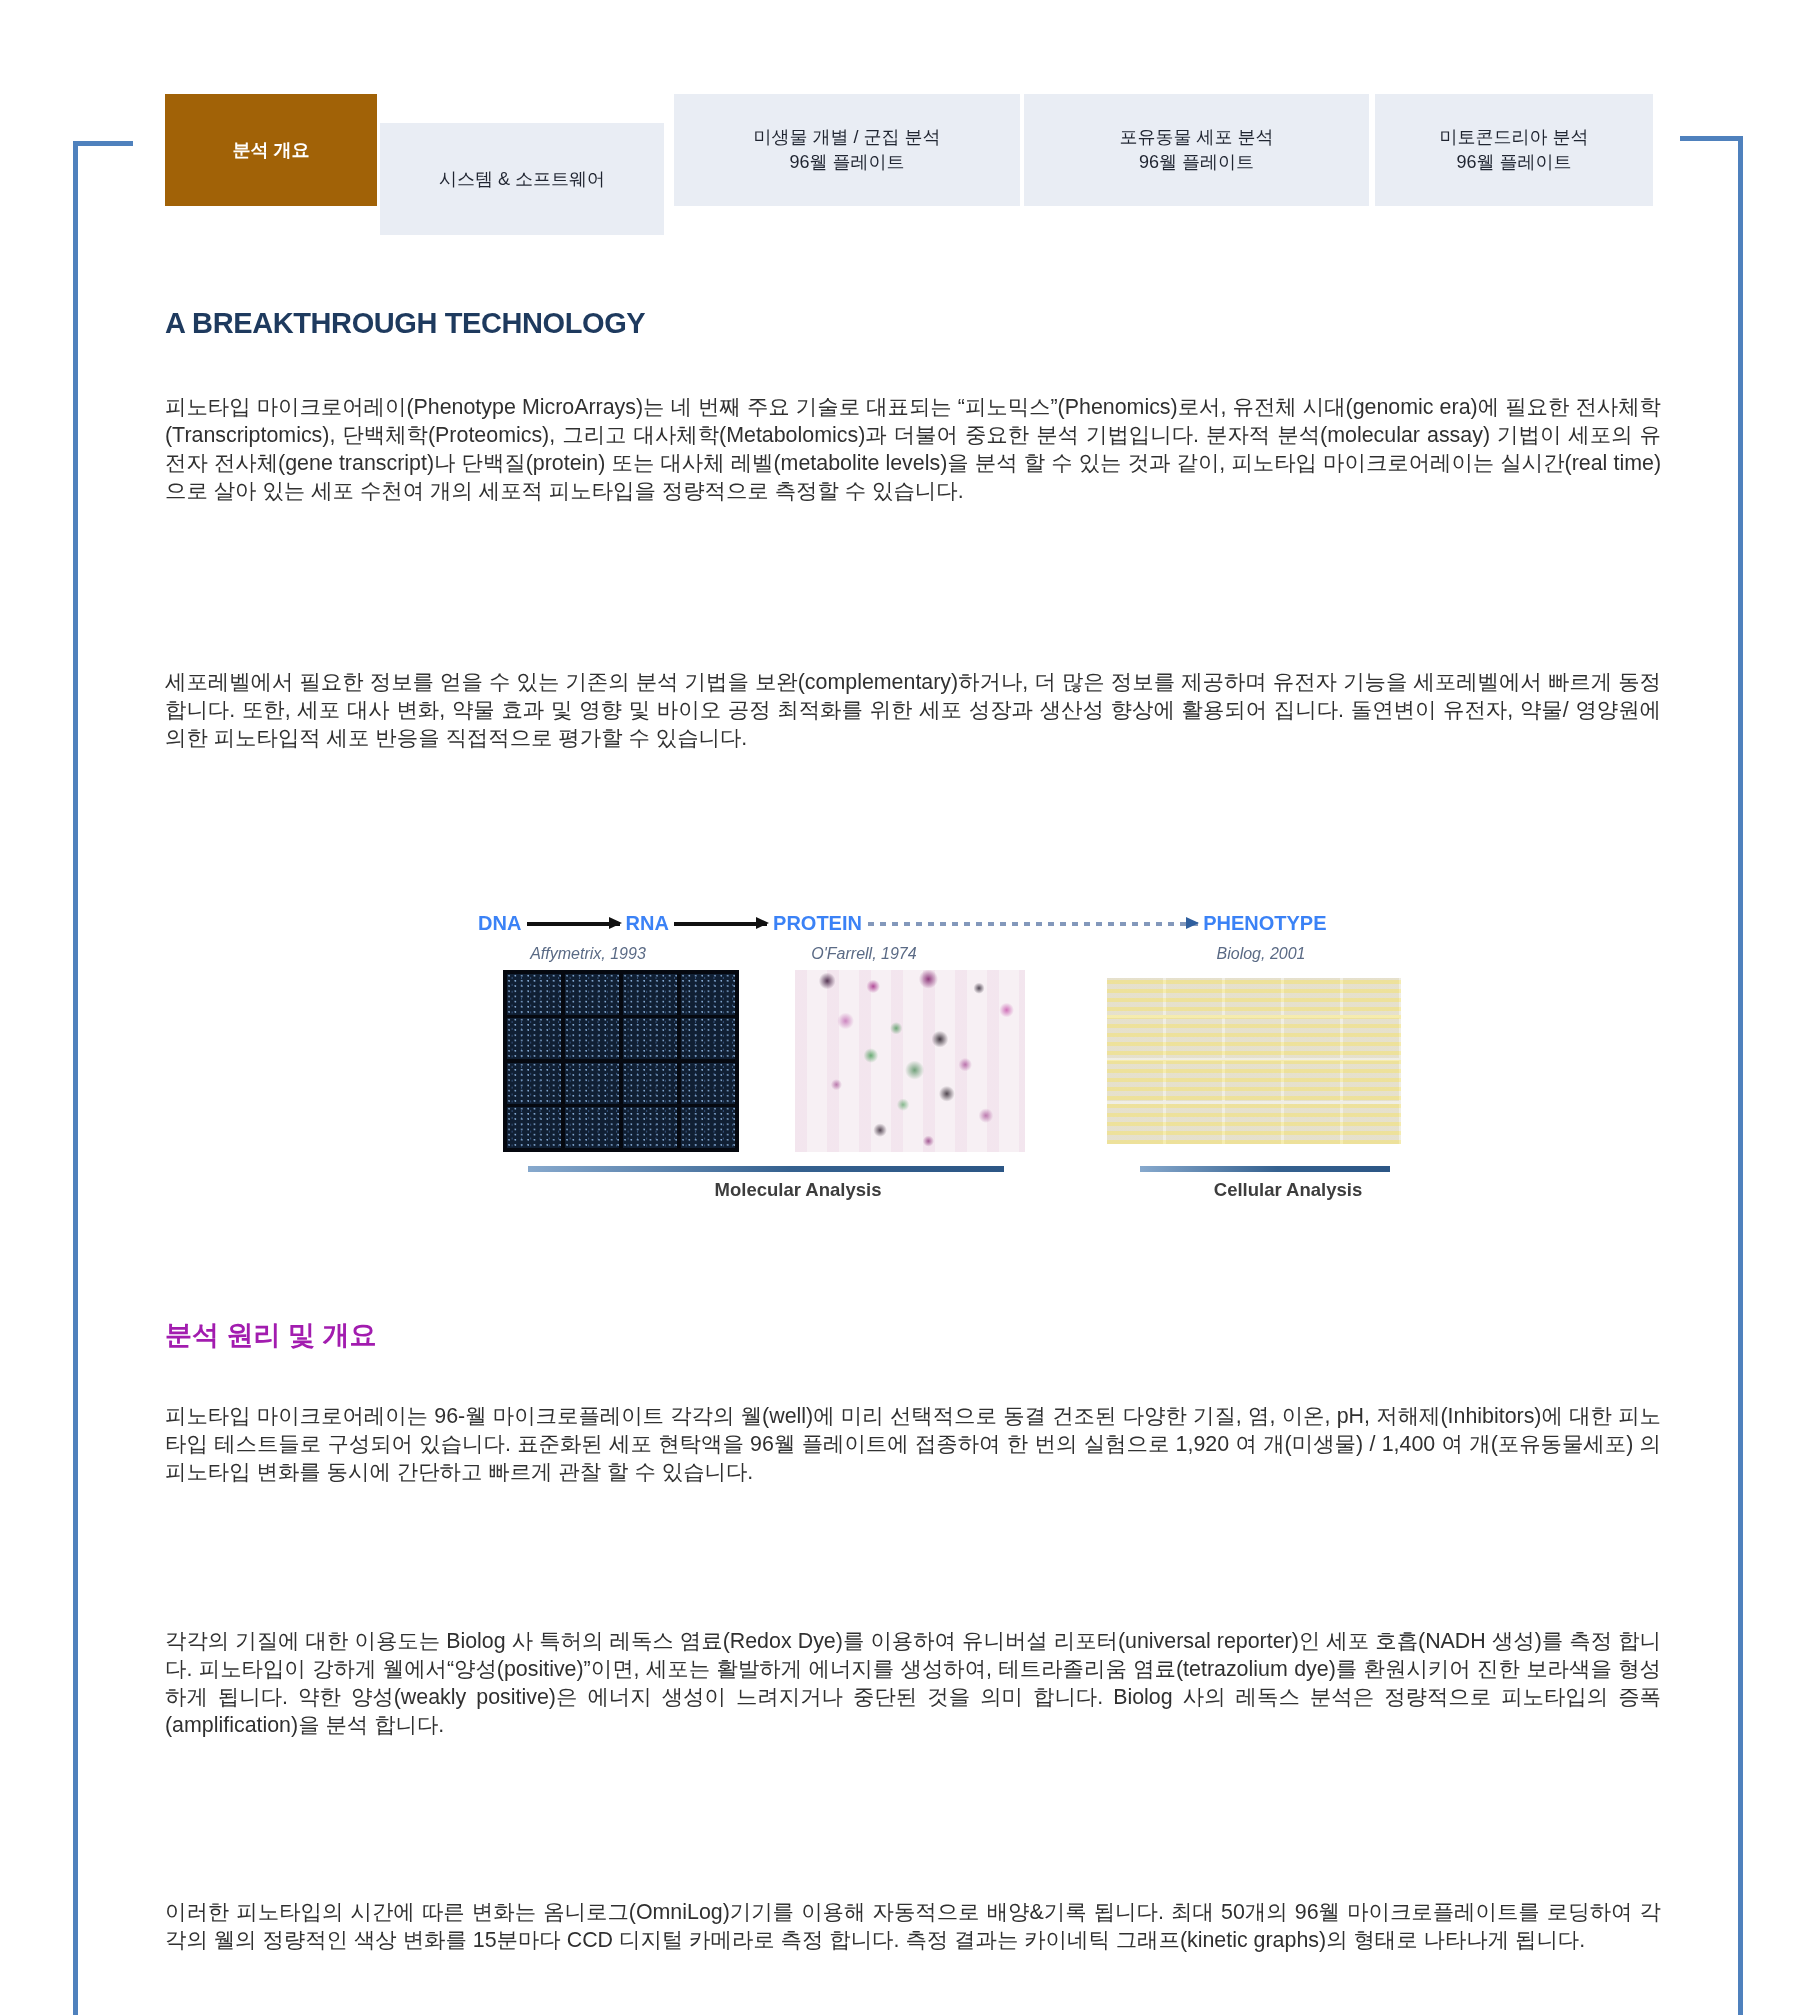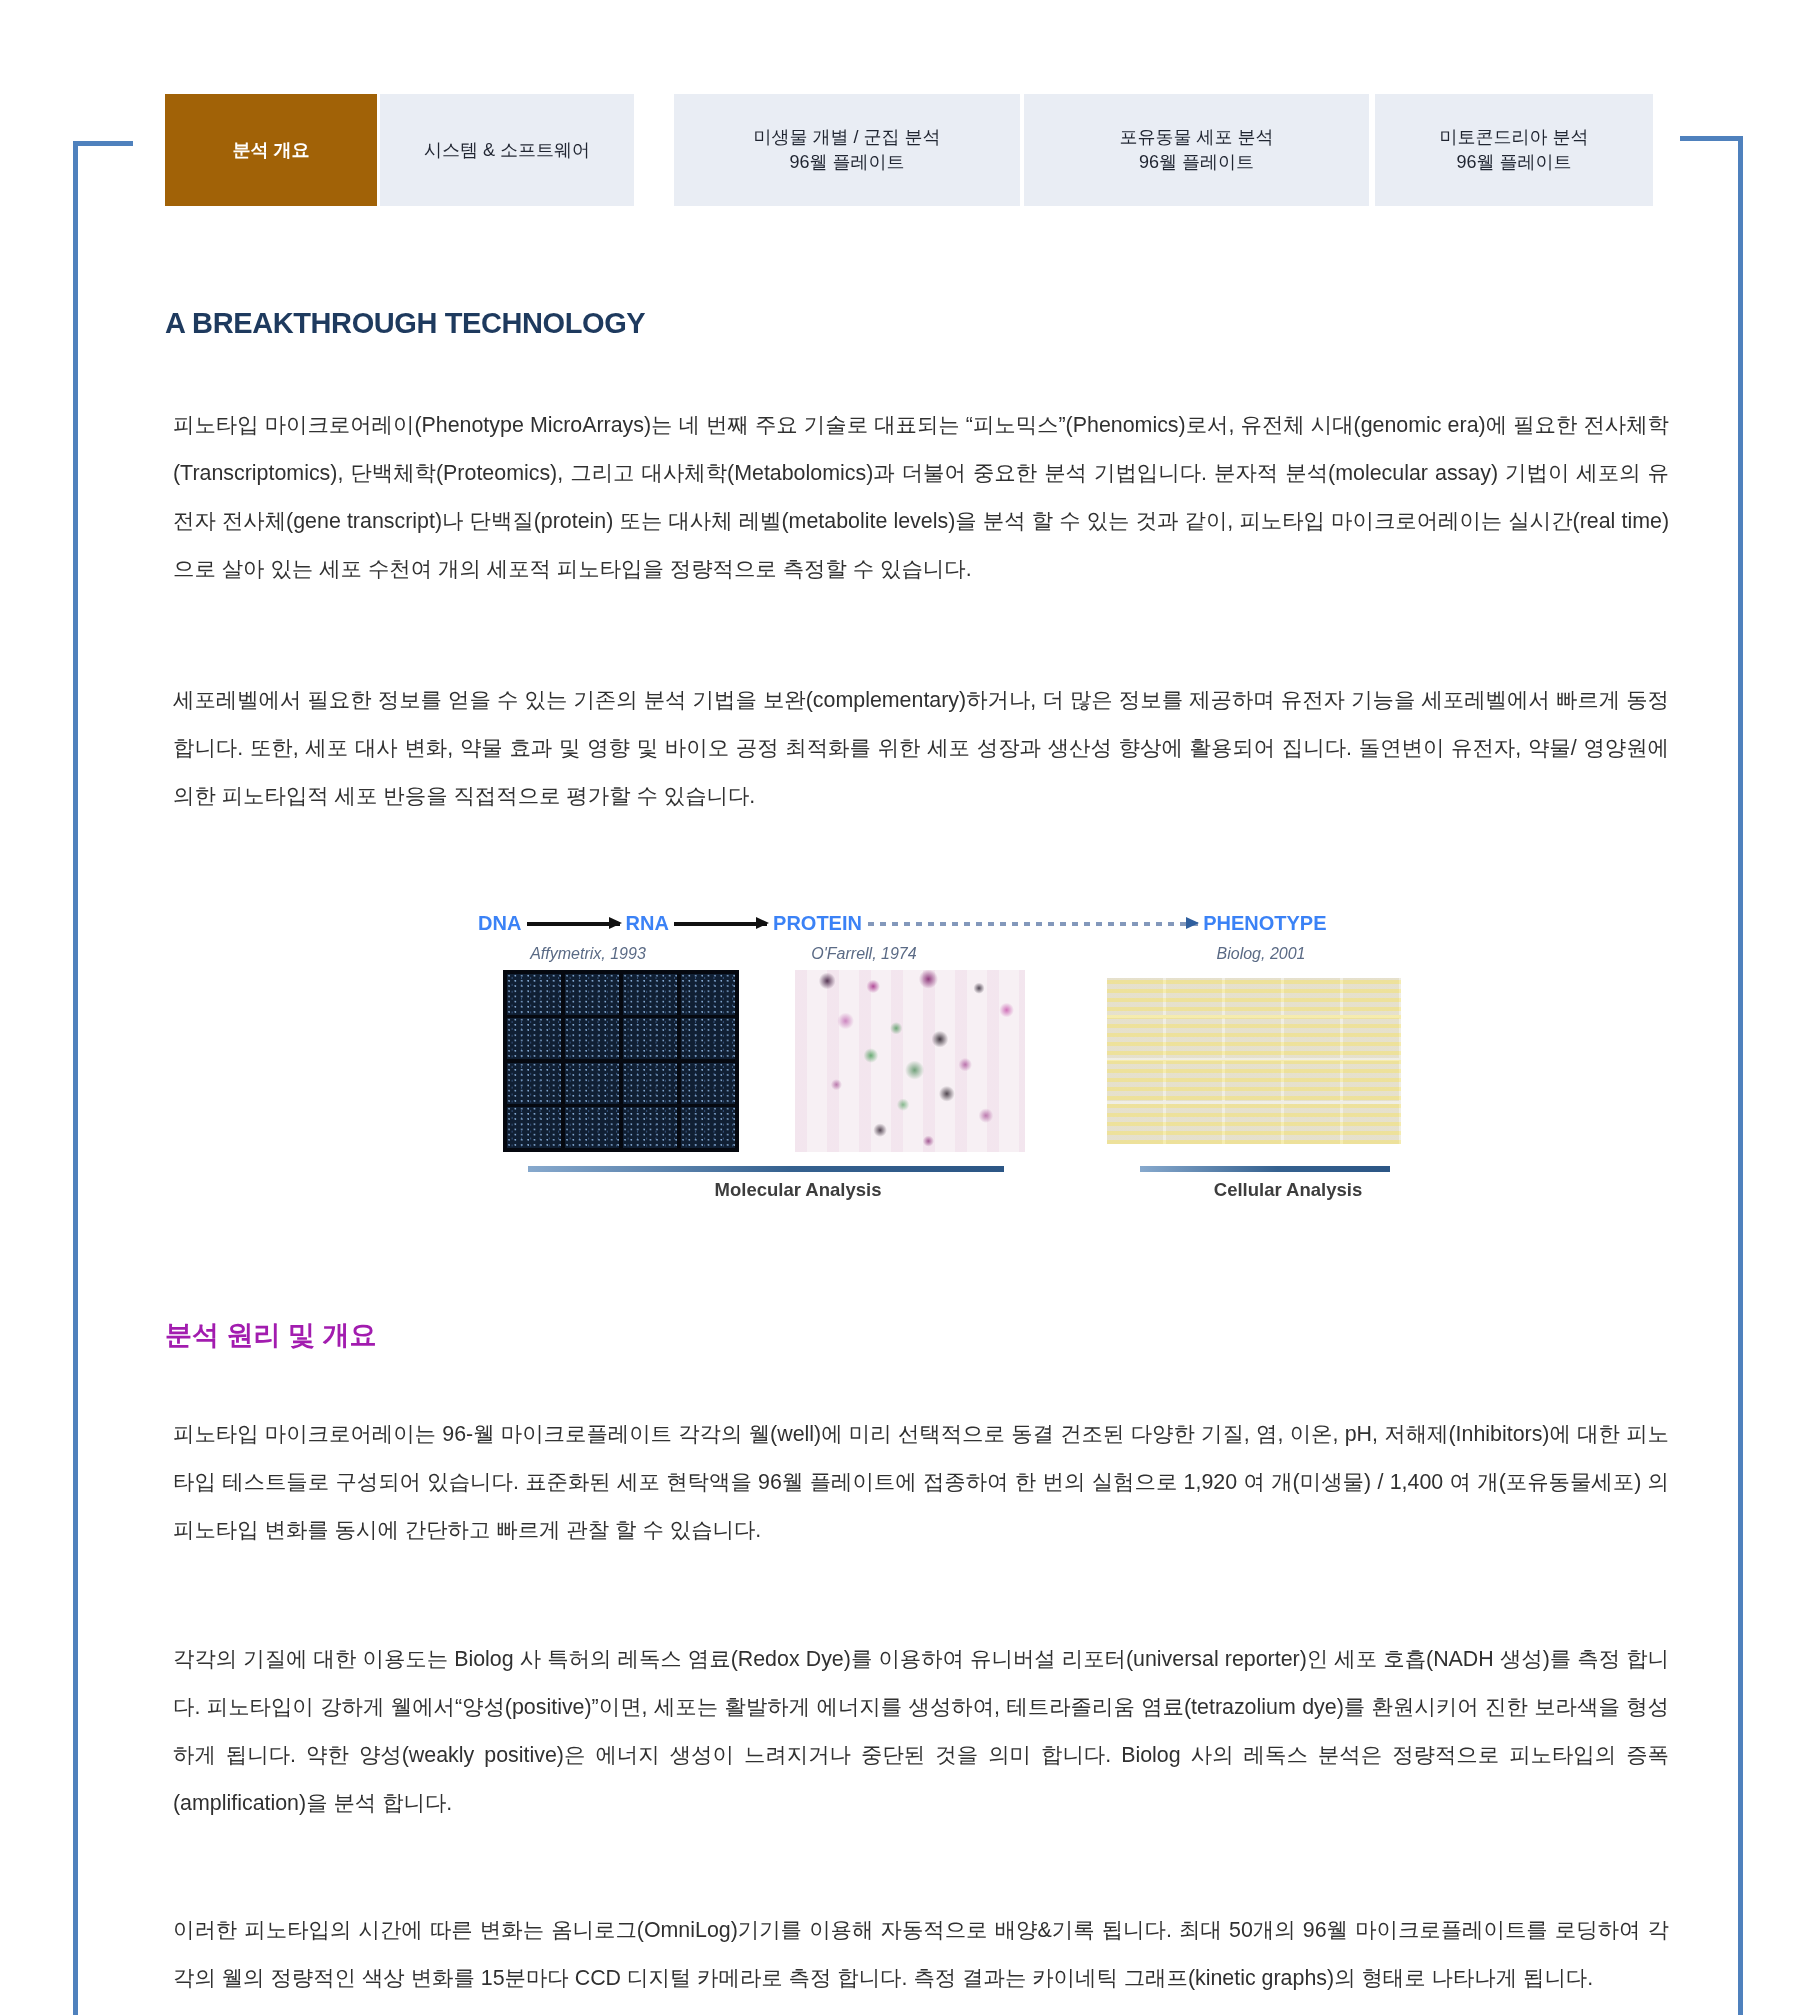--- a/index.html
+++ b/index.html
@@ -11,29 +11,29 @@
   .frame{position:absolute;background:#4f81bd;}
   .fl-v{left:73px;top:141px;width:4.8px;height:2362px;}
   .fl-stub{left:73px;top:141px;width:60px;height:4.8px;}
   .fr-v{left:1738px;top:136px;width:4.8px;height:2367px;}
   .fr-stub{left:1680px;top:136px;width:63px;height:4.8px;}
   
   .tab{position:absolute;top:94px;height:112px;background:#e9edf4;display:flex;flex-direction:column;
        align-items:center;justify-content:center;font-size:18px;line-height:25px;color:#1f2430;text-align:center;cursor:pointer;}
   .tab.active{background:#a16207;color:#ffffff;font-weight:700;}
   .tab1{left:165px;width:212px;}
-  .tab2{left:380px;width:254px;}
+  .tab2{left:380px;width:284px;margin-top:29px;}
   .tab3{left:674px;width:346px;}
   .tab4{left:1024px;width:345px;}
   .tab5{left:1375px;width:278px;}
   
   .h1{position:absolute;left:165px;top:307px;font-size:29px;font-weight:700;color:#1e3a5e;letter-spacing:-0.4px;}
   .h2{position:absolute;left:165px;top:1317px;font-size:27px;font-weight:700;color:#a21caf;}
-  .body-p{position:absolute;left:165px;width:1496px;font-size:21.4px;line-height:48px;
-          text-align:justify;color:#303030;margin:8px;}
+  .body-p{position:absolute;left:165px;width:1496px;font-size:21.4px;line-height:28px;
+          text-align:justify;color:#303030;margin:0;}
   .p1{top:393px;}
   .p2{top:668px;}
   .p3{top:1402px;}
   .p4{top:1627px;}
   .p5{top:1898px;}
   
   .dg1-row{position:absolute;left:478px;top:912px;display:flex;align-items:center;}
   .dg1-node{font-size:20px;font-weight:700;color:#3b82f6;white-space:nowrap;}
   .arrow{width:93px;height:4px;background:#111;position:relative;margin:0 5.6px;}
   .arrow::after{content:"";position:absolute;right:-1.6px;top:-4.4px;width:0;height:0;

